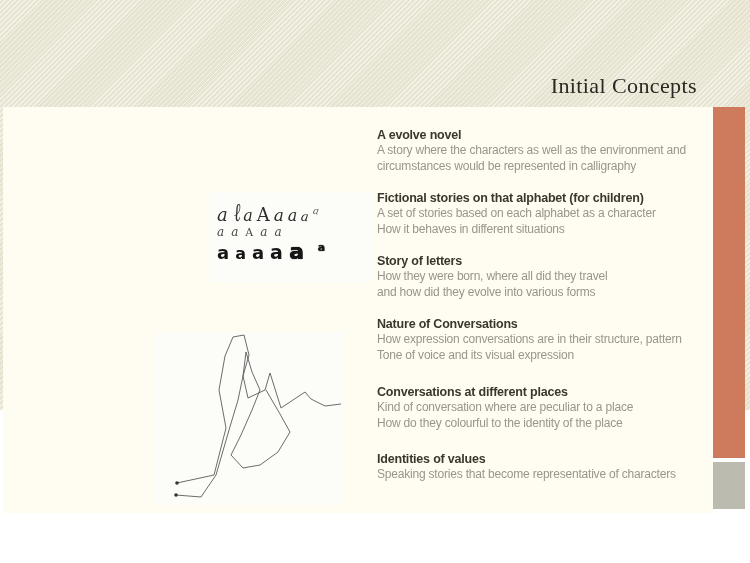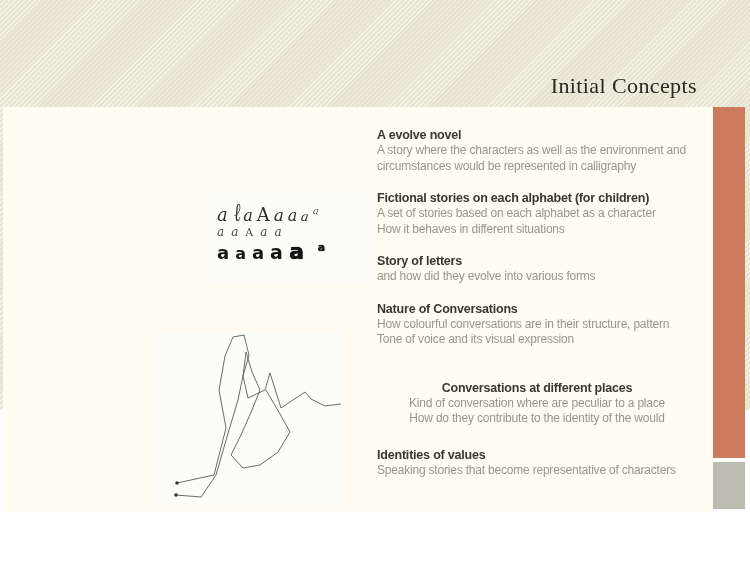--- a/index.html
+++ b/index.html
@@ -37,22 +37,22 @@
     position:absolute;left:713px;top:107px;width:32px;height:351px;
     background:var(--accent);
   }
   .bar-gray{
     position:absolute;left:713px;top:462px;width:32px;height:47px;
     background:var(--accent-gray);
   }
   
   .sections{position:absolute;left:377px;top:127px;width:320px;}
   .section{margin-bottom:16px;}
-  .section:nth-child(4){margin-bottom:32px;}
-  .section:nth-child(5){margin-bottom:20px;text-align:center;}
+  .section:nth-child(4){margin-bottom:21px;}
+  .section:nth-child(5){margin-bottom:20px;}
   .section-heading{
     font-size:12.5px;font-weight:700;letter-spacing:-0.2px;
     line-height:16px;color:var(--heading-text);white-space:nowrap;
   }
   .section-line{
     font-size:12px;letter-spacing:-0.2px;line-height:15.5px;
     color:var(--body-text);white-space:nowrap;
   }
   
   .calligraphy{
@@ -135,37 +135,38 @@
       </svg>
   </div>
 
   <div class="sections">
       <div class="section">
         <div class="section-heading">A evolve novel</div>
         <div class="section-line">A story where the characters as well as the environment and</div>
         <div class="section-line">circumstances would be represented in calligraphy</div>
       </div>
       <div class="section">
-        <div class="section-heading">Fictional stories on each alphabet (for children)</div>
+        <div class="section-heading">Fictional stories on that alphabet (for children)</div>
         <div class="section-line">A set of stories based on each alphabet as a character</div>
         <div class="section-line">How it behaves in different situations</div>
       </div>
       <div class="section">
         <div class="section-heading">Story of letters</div>
+        <div class="section-line">How they were born, where all did they travel</div>
         <div class="section-line">and how did they evolve into various forms</div>
       </div>
       <div class="section">
         <div class="section-heading">Nature of Conversations</div>
-        <div class="section-line">How colourful conversations are in their structure, pattern</div>
+        <div class="section-line">How expression conversations are in their structure, pattern</div>
         <div class="section-line">Tone of voice and its visual expression</div>
       </div>
       <div class="section">
         <div class="section-heading">Conversations at different places</div>
         <div class="section-line">Kind of conversation where are peculiar to a place</div>
-        <div class="section-line">How do they contribute to the identity of the would</div>
+        <div class="section-line">How do they colourful to the identity of the place</div>
       </div>
       <div class="section">
         <div class="section-heading">Identities of values</div>
         <div class="section-line">Speaking stories that become representative of characters</div>
       </div>
     </div>
 
 </div>
 
 </body></html>

